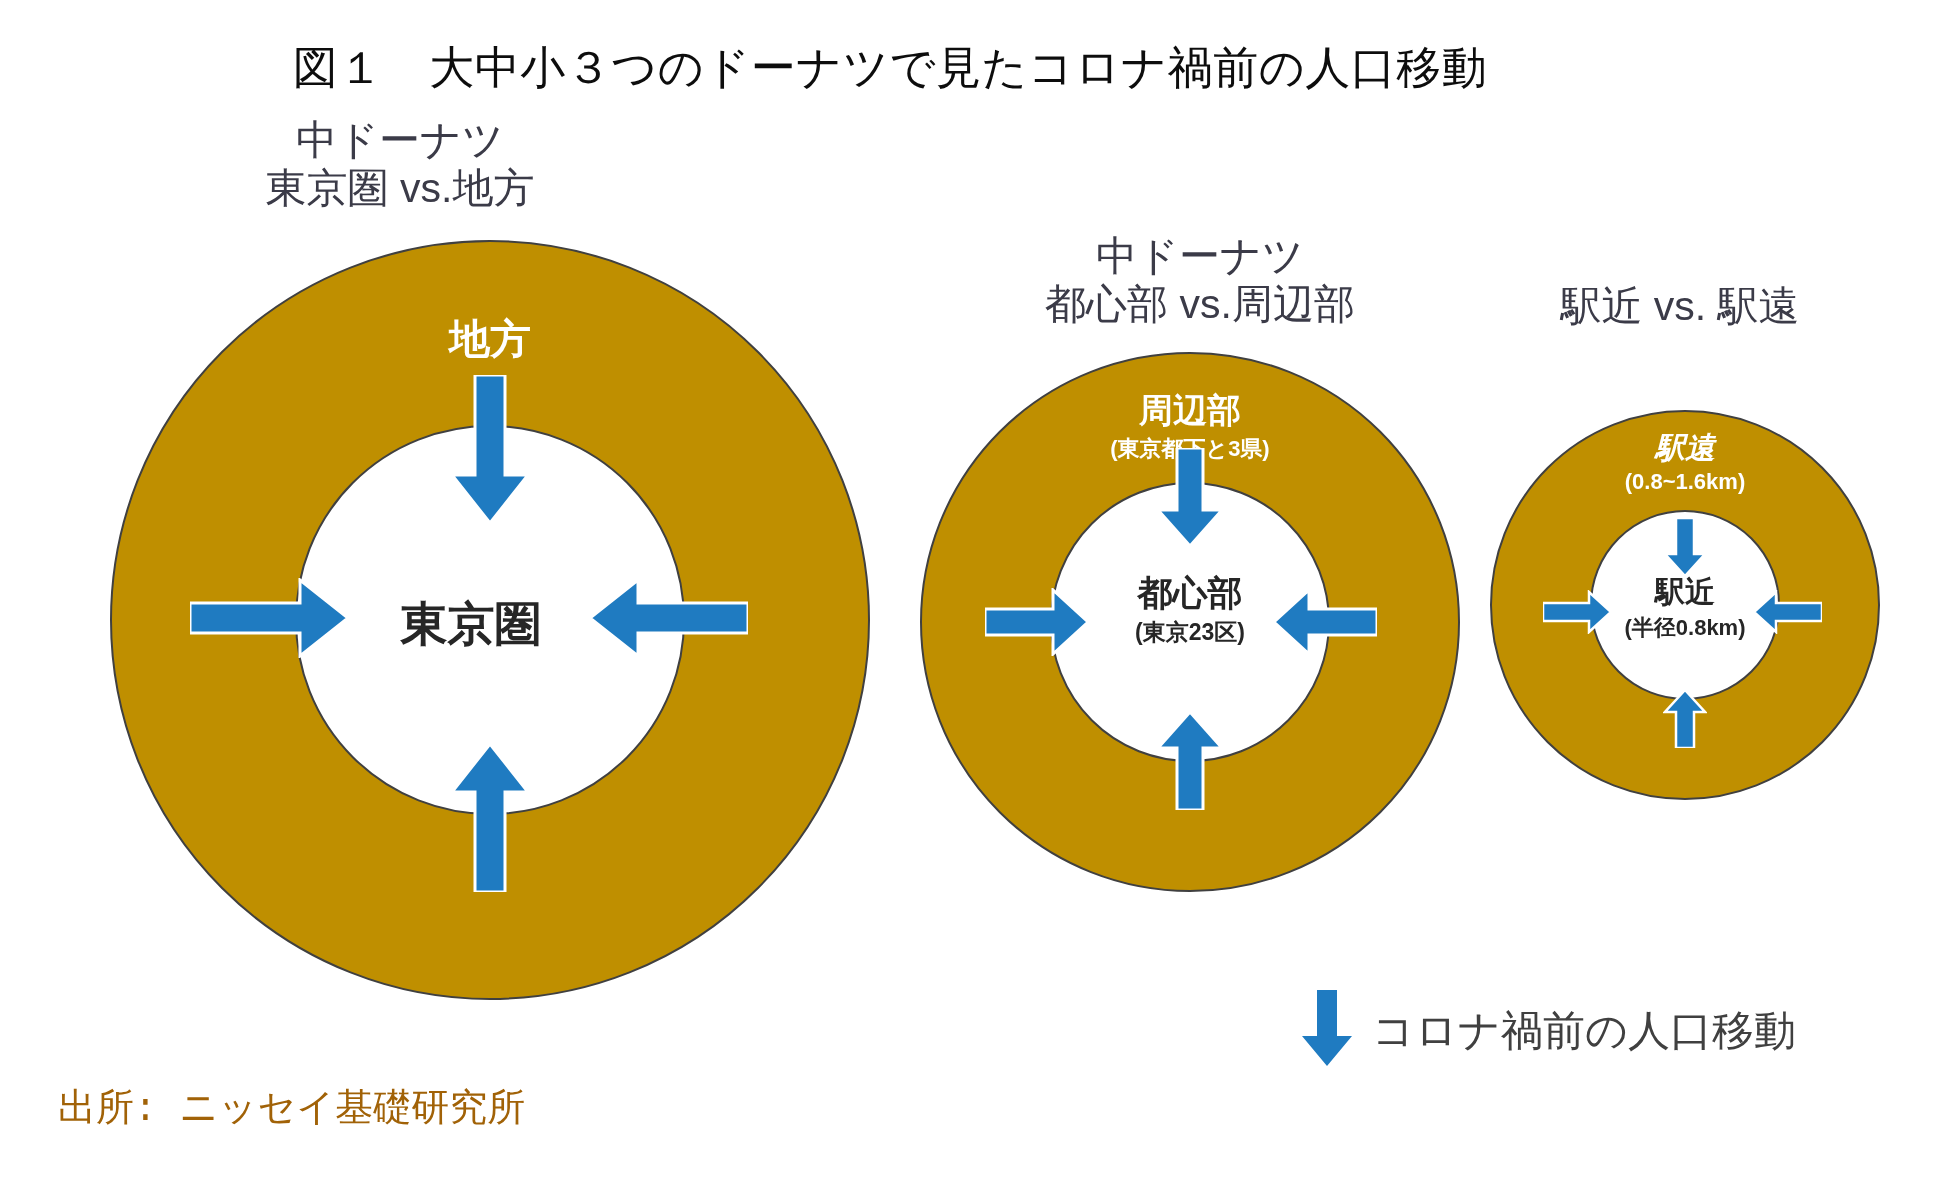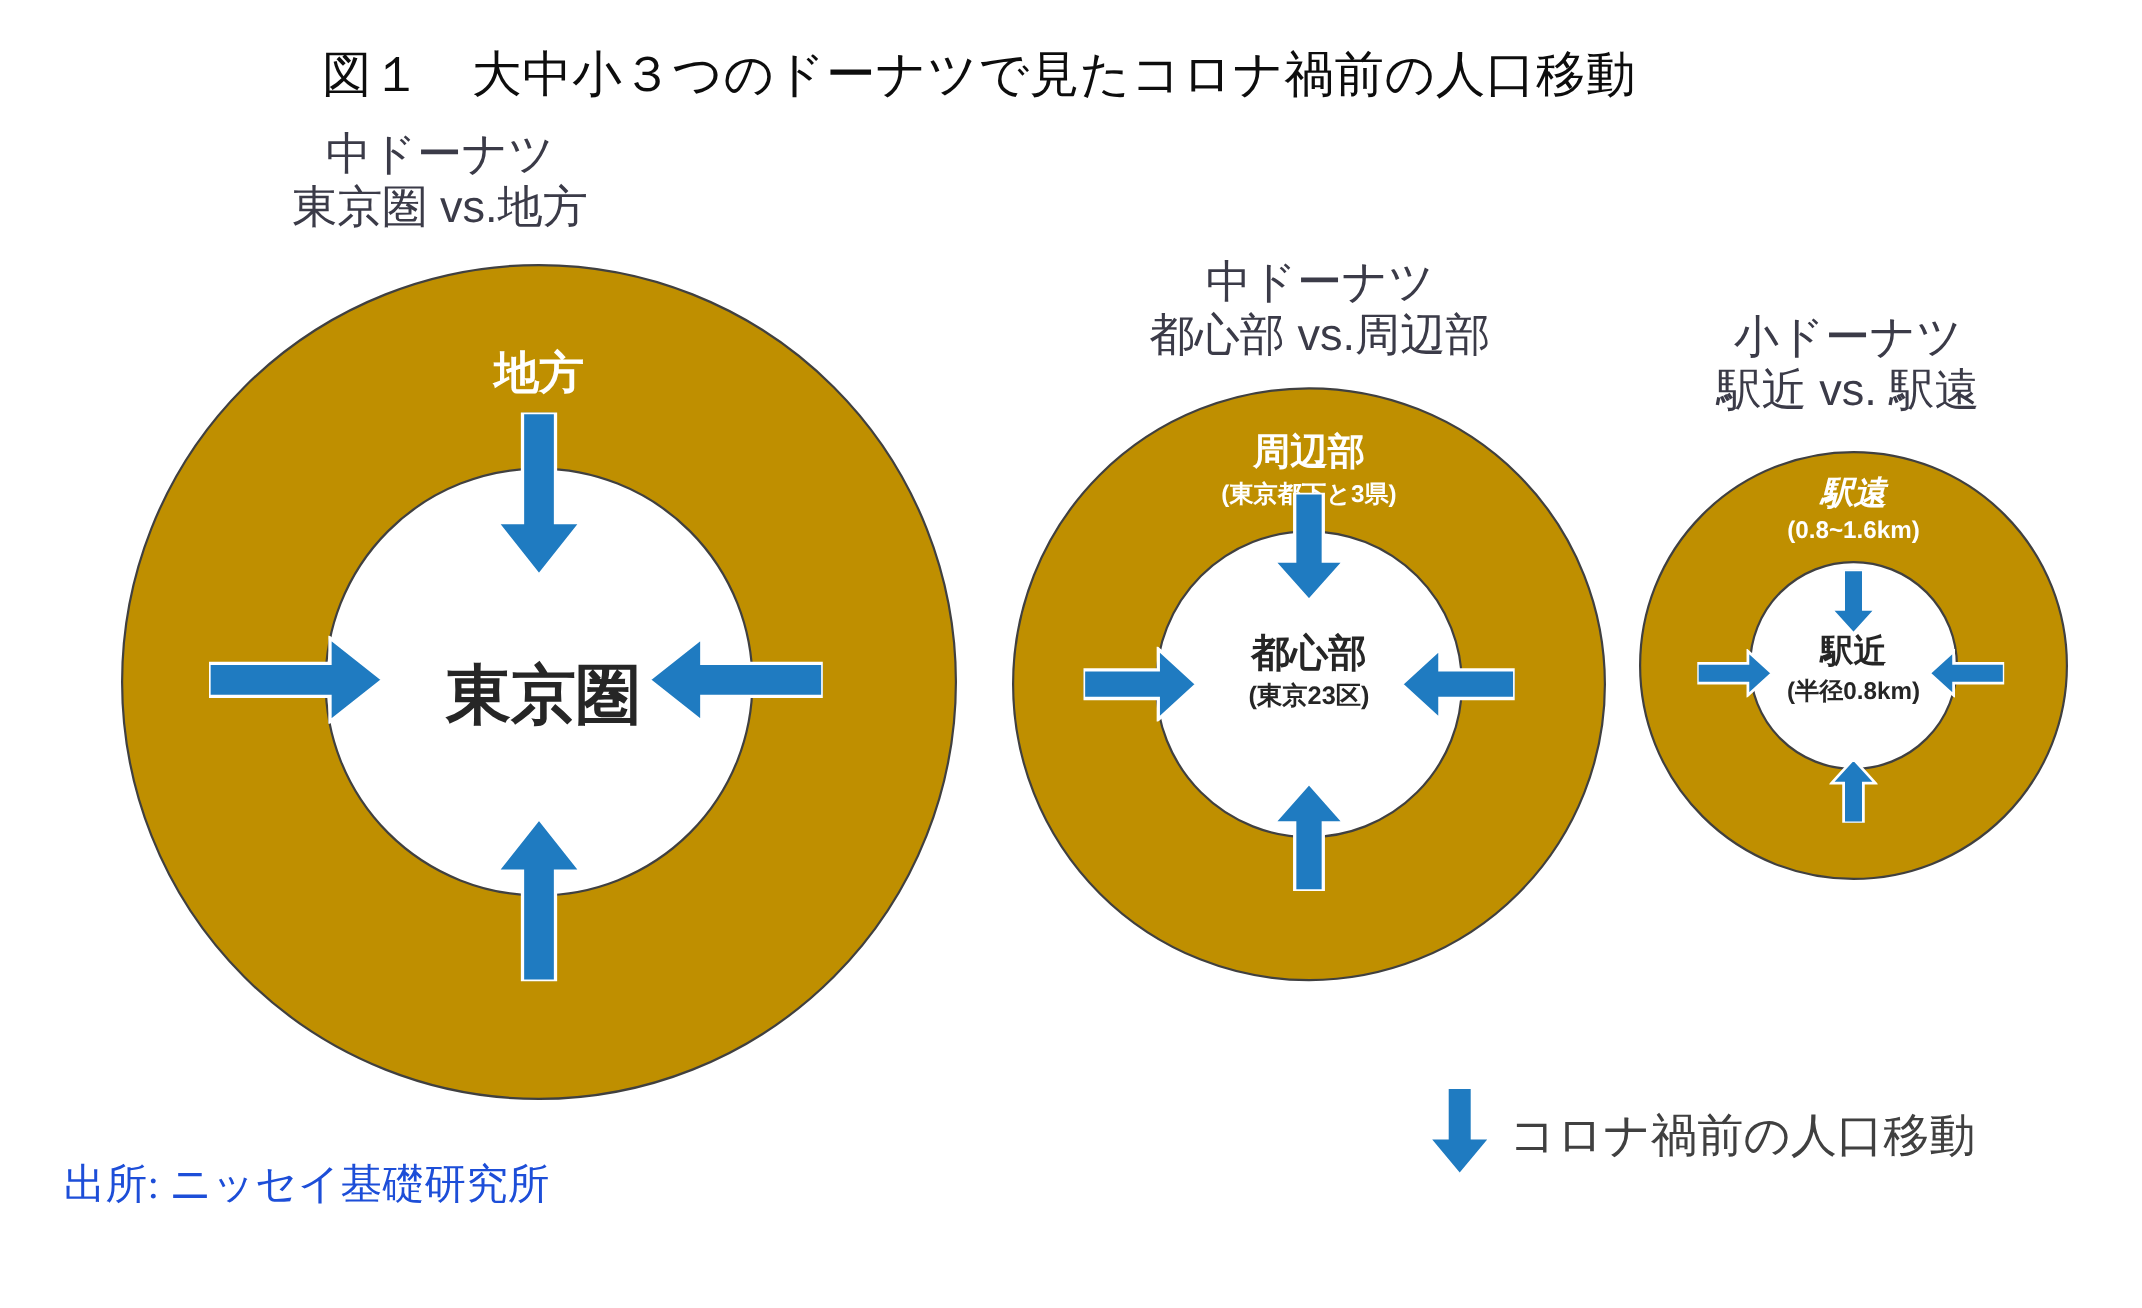--- a/index.html
+++ b/index.html
@@ -101,24 +101,24 @@
     color: #404040;
     font-size: 42px;
     font-family: "Liberation Sans", "DejaVu Sans", sans-serif;
     white-space: nowrap;
   }
 
   
   .source-note {
     position: absolute;
     left: 58px;
-    top: 1051px;
-    font-family: Liberation Serif, serif;
+    top: 1082px;
+    font-family: Liberation Mono, monospace;
     font-size: 38px;
-    color: #1d4ed8;
+    color: #a16207;
     white-space: nowrap;
   }
 </style>
 </head>
 <body>
 
 <div id="canvas">
 
   <div class="figure-title">図１　大中小３つのドーナツで見たコロナ禍前の人口移動</div>
 
@@ -127,21 +127,21 @@
     <span class="cap-line2">東京圏 vs.地方</span>
   </div>
 
   <div class="donut" style="left:110px; top:240px; width:760px; height:760px;"></div>
   <div class="hole" style="left:295px; top:425px; width:390px; height:390px;"></div>
 
   <div class="ring-label" style="left:330px; top:312px; width:320px; font-size:41px;">
     <span class="main">地方</span>
   </div>
 
-  <div class="hole-label" style="left:334px; top:593px; width:320px; font-size:59px;">
+  <div class="hole-label" style="left:311px; top:593px; width:320px; font-size:47px;">
     <span class="main">東京圏</span>
   </div>
 
   <div class="arrow" style="left:450px; top:375px;">
     <svg width="80" height="150" viewBox="0 0 80 150">
       <path d="M25,0 L55,0 L55,100 L78,100 L40,148 L2,100 L25,100 Z" fill="#1F7BC1" stroke="#ffffff" stroke-width="3"></path>
     </svg>
   </div>
   <div class="arrow" style="left:190px; top:578px;">
     <svg width="160" height="80" viewBox="0 0 160 80">
@@ -192,21 +192,20 @@
       <path d="M105,21 L105,47 L37,47 L37,66 L2,34 L37,2 L37,21 Z" fill="#1F7BC1" stroke="#ffffff" stroke-width="3"></path>
     </svg>
   </div>
   <div class="arrow" style="left:1156px; top:710px;">
     <svg width="68" height="100" viewBox="0 0 68 100">
       <path d="M21,100 L47,100 L47,38 L66,38 L34,2 L2,38 L21,38 Z" fill="#1F7BC1" stroke="#ffffff" stroke-width="3"></path>
     </svg>
   </div>
 
   <div class="group-caption" style="left:1420px; top:282px; width:520px;">
-    <span class="cap-line1">小ドーナツ</span>
     <span class="cap-line2">駅近 vs. 駅遠</span>
   </div>
 
   <div class="donut" style="left:1490px; top:410px; width:390px; height:390px;"></div>
   <div class="hole" style="left:1590px; top:510px; width:190px; height:190px;"></div>
 
   <div class="ring-label" style="left:1565px; top:428px; width:240px;">
     <span class="main" style="font-size:30px;font-style:italic;">駅遠</span>
     <span class="sub" style="font-size:22px;">(0.8~1.6km)</span>
   </div>

